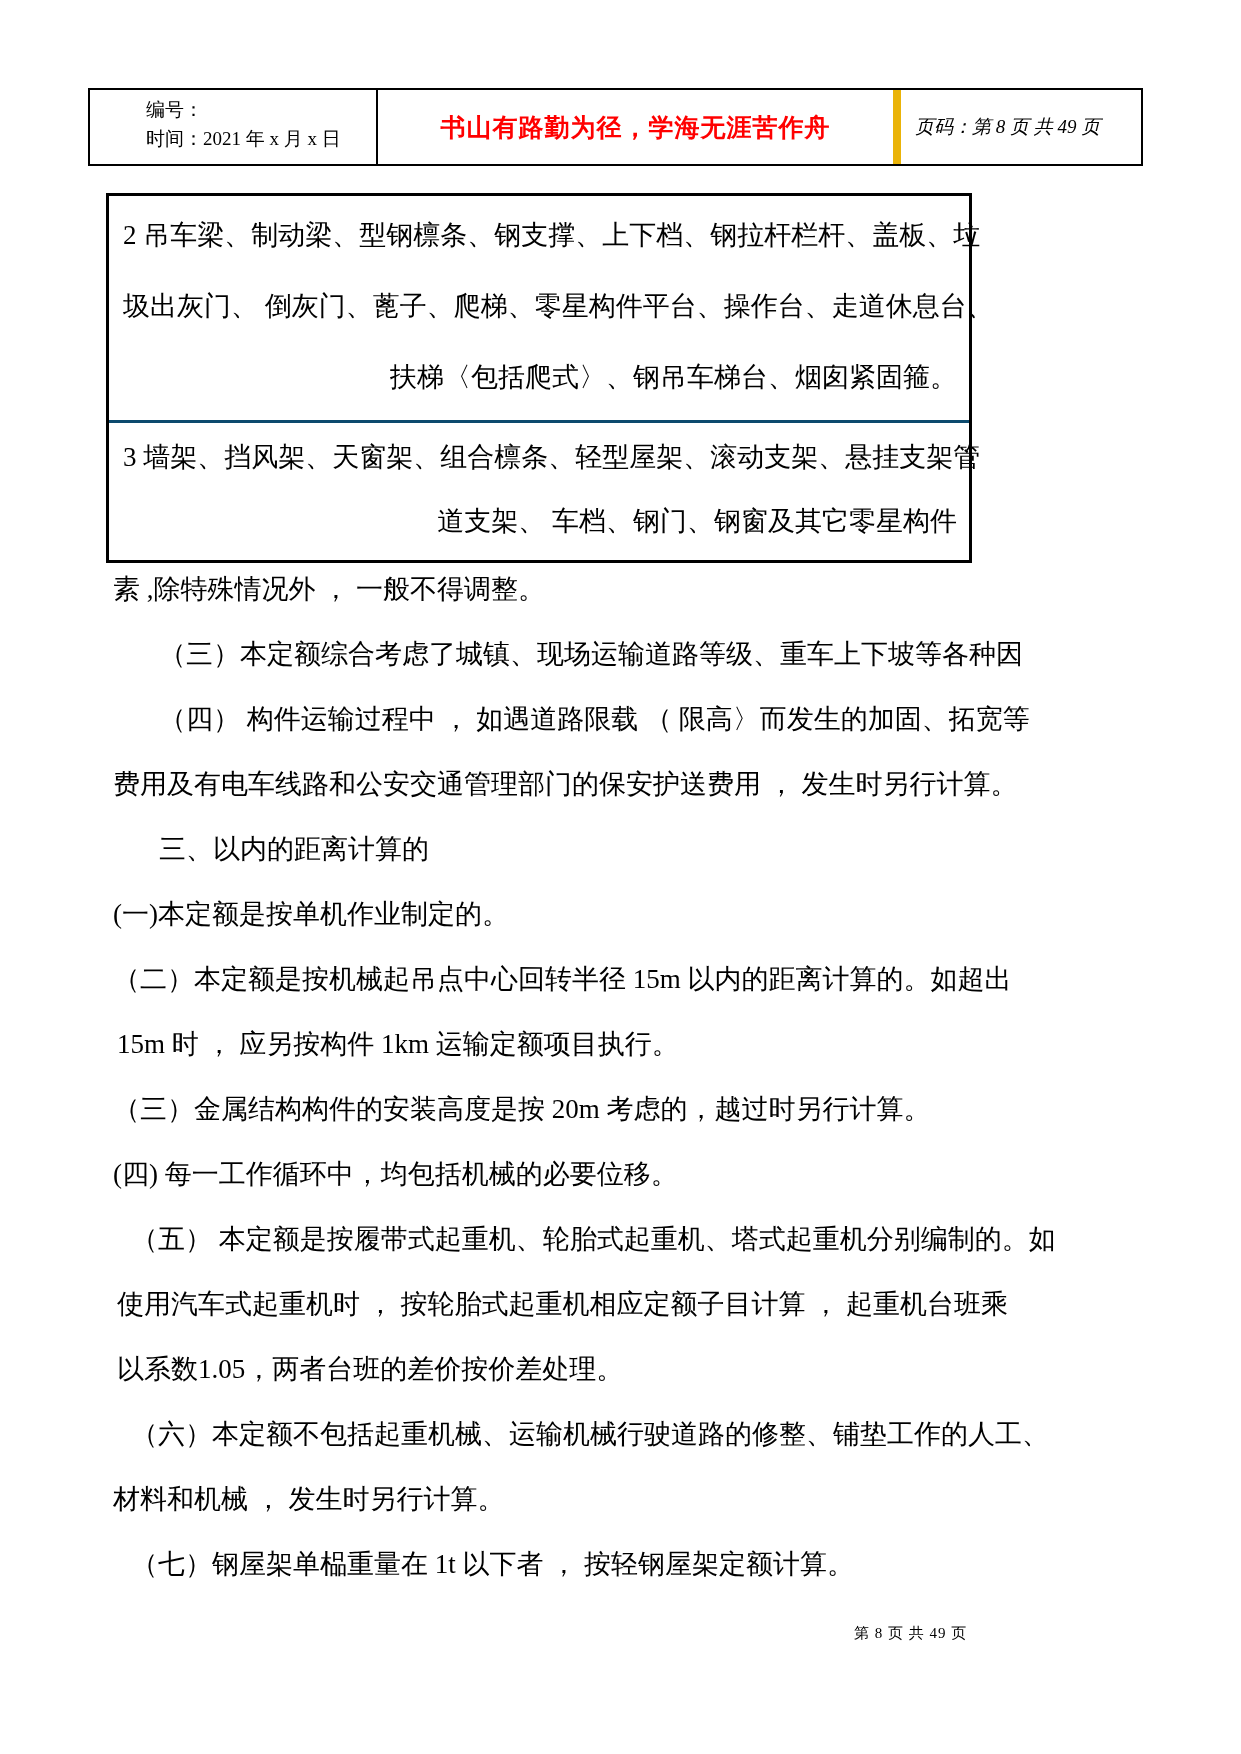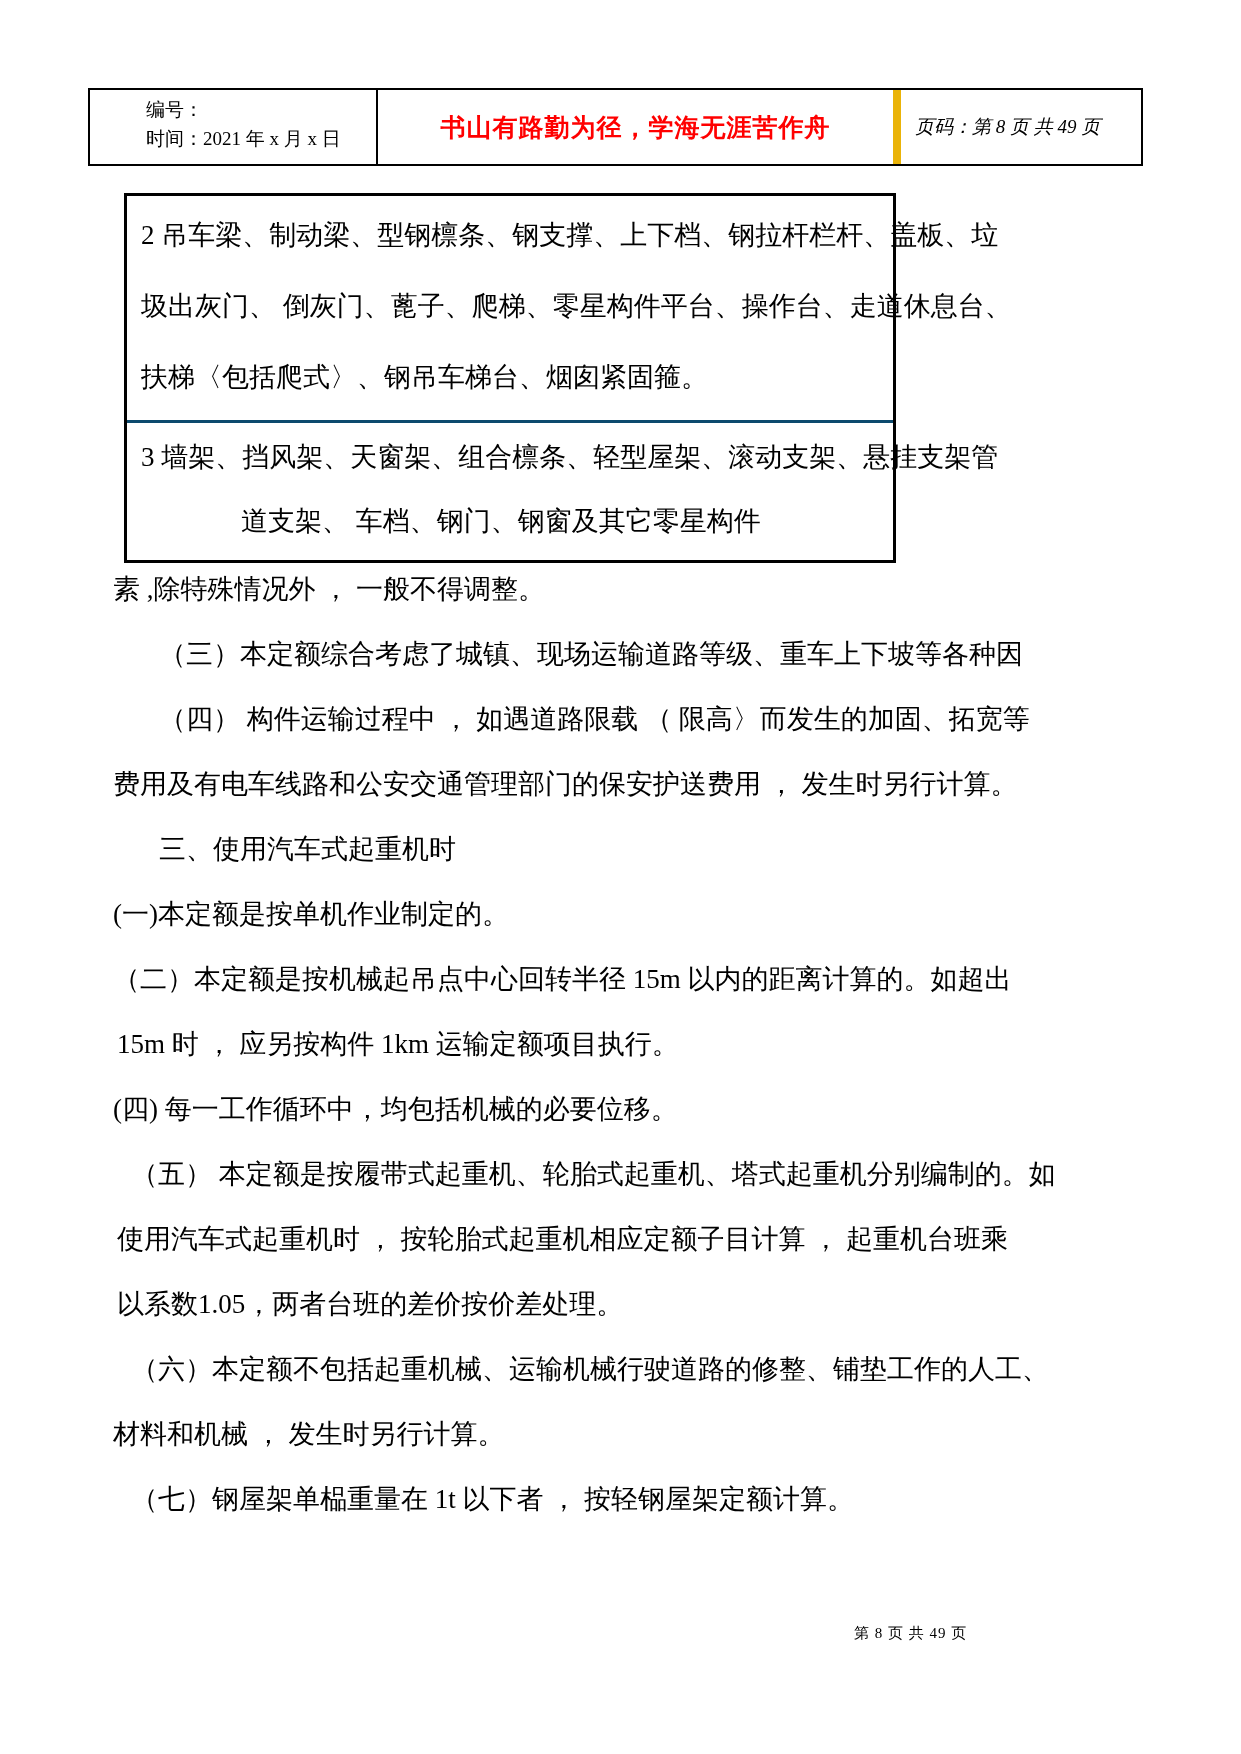--- a/index.html
+++ b/index.html
@@ -18,22 +18,22 @@
   .hc1 { width:242px; border-right:2px solid #000; padding:5px 0 0 10px;
          font-size:19px; line-height:29px; }
   .hc2 { width:523px; border-right:8px solid #eab308; display:flex;
          align-items:center; justify-content:center;
          font-size:25px; font-weight:bold; letter-spacing:1px; }
   .hc3 { flex:1; display:flex; align-items:center; padding-left:14px;
          font-size:19px;font-style:italic; }
 
   
   .doc-table {
-    position:absolute; left:124px; top:193px; width:772px;
-    border:3px solid #000; box-sizing:border-box; font-size:27px;
+    position:absolute; left:106px; top:193px; width:866px;
+    border:3px solid #000; box-sizing:border-box; font-size:27px;text-align:right;
   }
   .trow { padding:4px 12px 7px 14px; }
   .trow-2 { line-height:71px; }
   .trow-3 { border-top:3px solid #0c4a6e; line-height:64px; padding-top:2px; }
   .t-line { white-space:nowrap; }
   .t-indent { padding-left:100px; }
 
   
   .body-text {
     position:absolute; left:113px; top:557px; width:895px;
@@ -78,24 +78,25 @@
       <div class="t-line">3 墙架、挡风架、天窗架、组合檩条、轻型屋架、滚动支架、悬挂支架管</div>
       <div class="t-line t-indent">道支架、 车档、钢门、钢窗及其它零星构件</div>
     </div>
   </div>
 
   <div class="body-text">
     <div class="b-line">素 ,除特殊情况外 ， 一般不得调整。</div>
     <div class="b-line ind-a">（三）本定额综合考虑了城镇、现场运输道路等级、重车上下坡等各种因</div>
     <div class="b-line ind-a">（四） 构件运输过程中 ， 如遇道路限载 （ 限高〉而发生的加固、拓宽等</div>
     <div class="b-line">费用及有电车线路和公安交通管理部门的保安护送费用 ， 发生时另行计算。</div>
-    <div class="b-line ind-a">三、使用汽车式起重机时</div>
+    <div class="b-line ind-a">三、以内的距离计算的</div>
     <div class="b-line">(一)本定额是按单机作业制定的。</div>
     <div class="b-line">（二）本定额是按机械起吊点中心回转半径 15m 以内的距离计算的。如超出</div>
     <div class="b-line ind-t">15m 时 ， 应另按构件 1km 运输定额项目执行。</div>
+    <div class="b-line">（三）金属结构构件的安装高度是按 20m 考虑的，越过时另行计算。</div>
     <div class="b-line">(四) 每一工作循环中，均包括机械的必要位移。</div>
     <div class="b-line ind-b">（五） 本定额是按履带式起重机、轮胎式起重机、塔式起重机分别编制的。如</div>
     <div class="b-line ind-t">使用汽车式起重机时 ， 按轮胎式起重机相应定额子目计算 ， 起重机台班乘</div>
     <div class="b-line ind-t">以系数1.05，两者台班的差价按价差处理。</div>
     <div class="b-line ind-b">（六）本定额不包括起重机械、运输机械行驶道路的修整、铺垫工作的人工、</div>
     <div class="b-line">材料和机械 ， 发生时另行计算。</div>
     <div class="b-line ind-b">（七）钢屋架单榀重量在 1t 以下者 ， 按轻钢屋架定额计算。</div>
   </div>
 
   <div class="footer">第 8 页 共 49 页</div>

